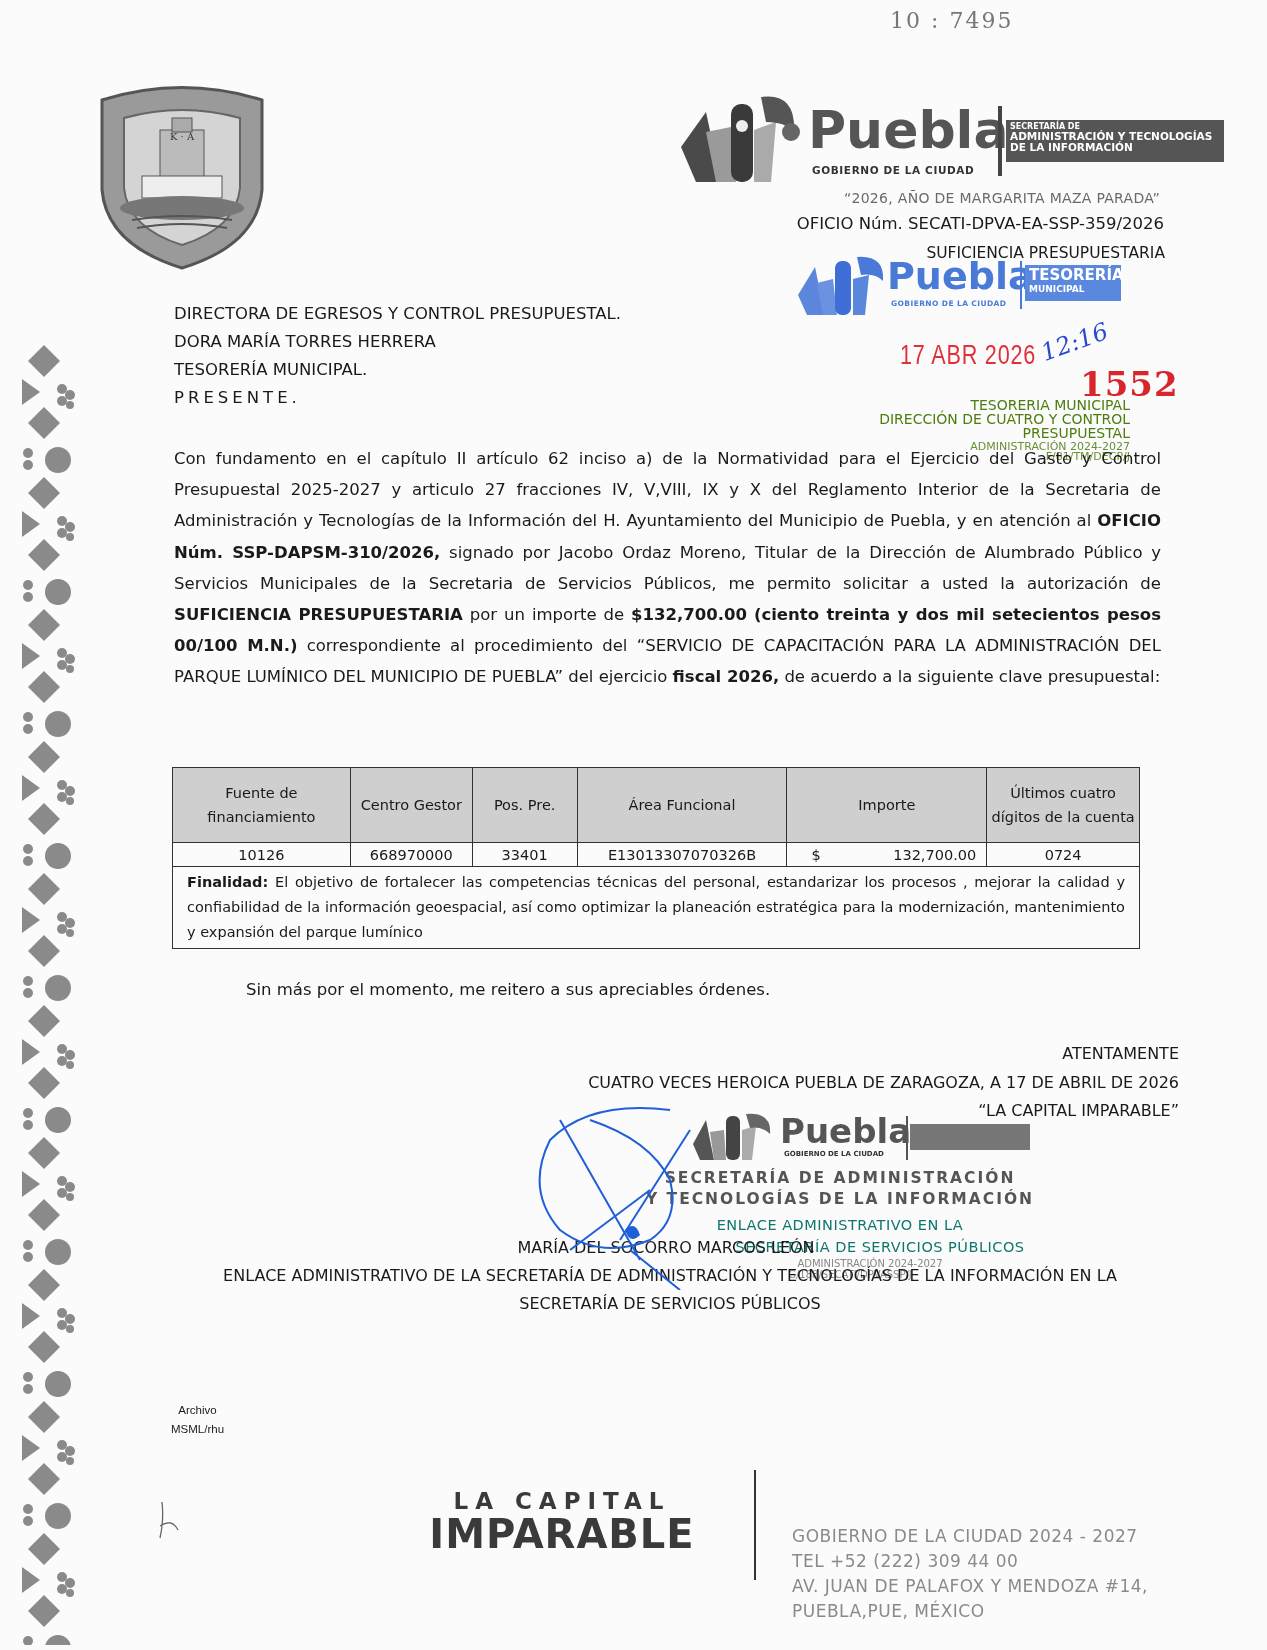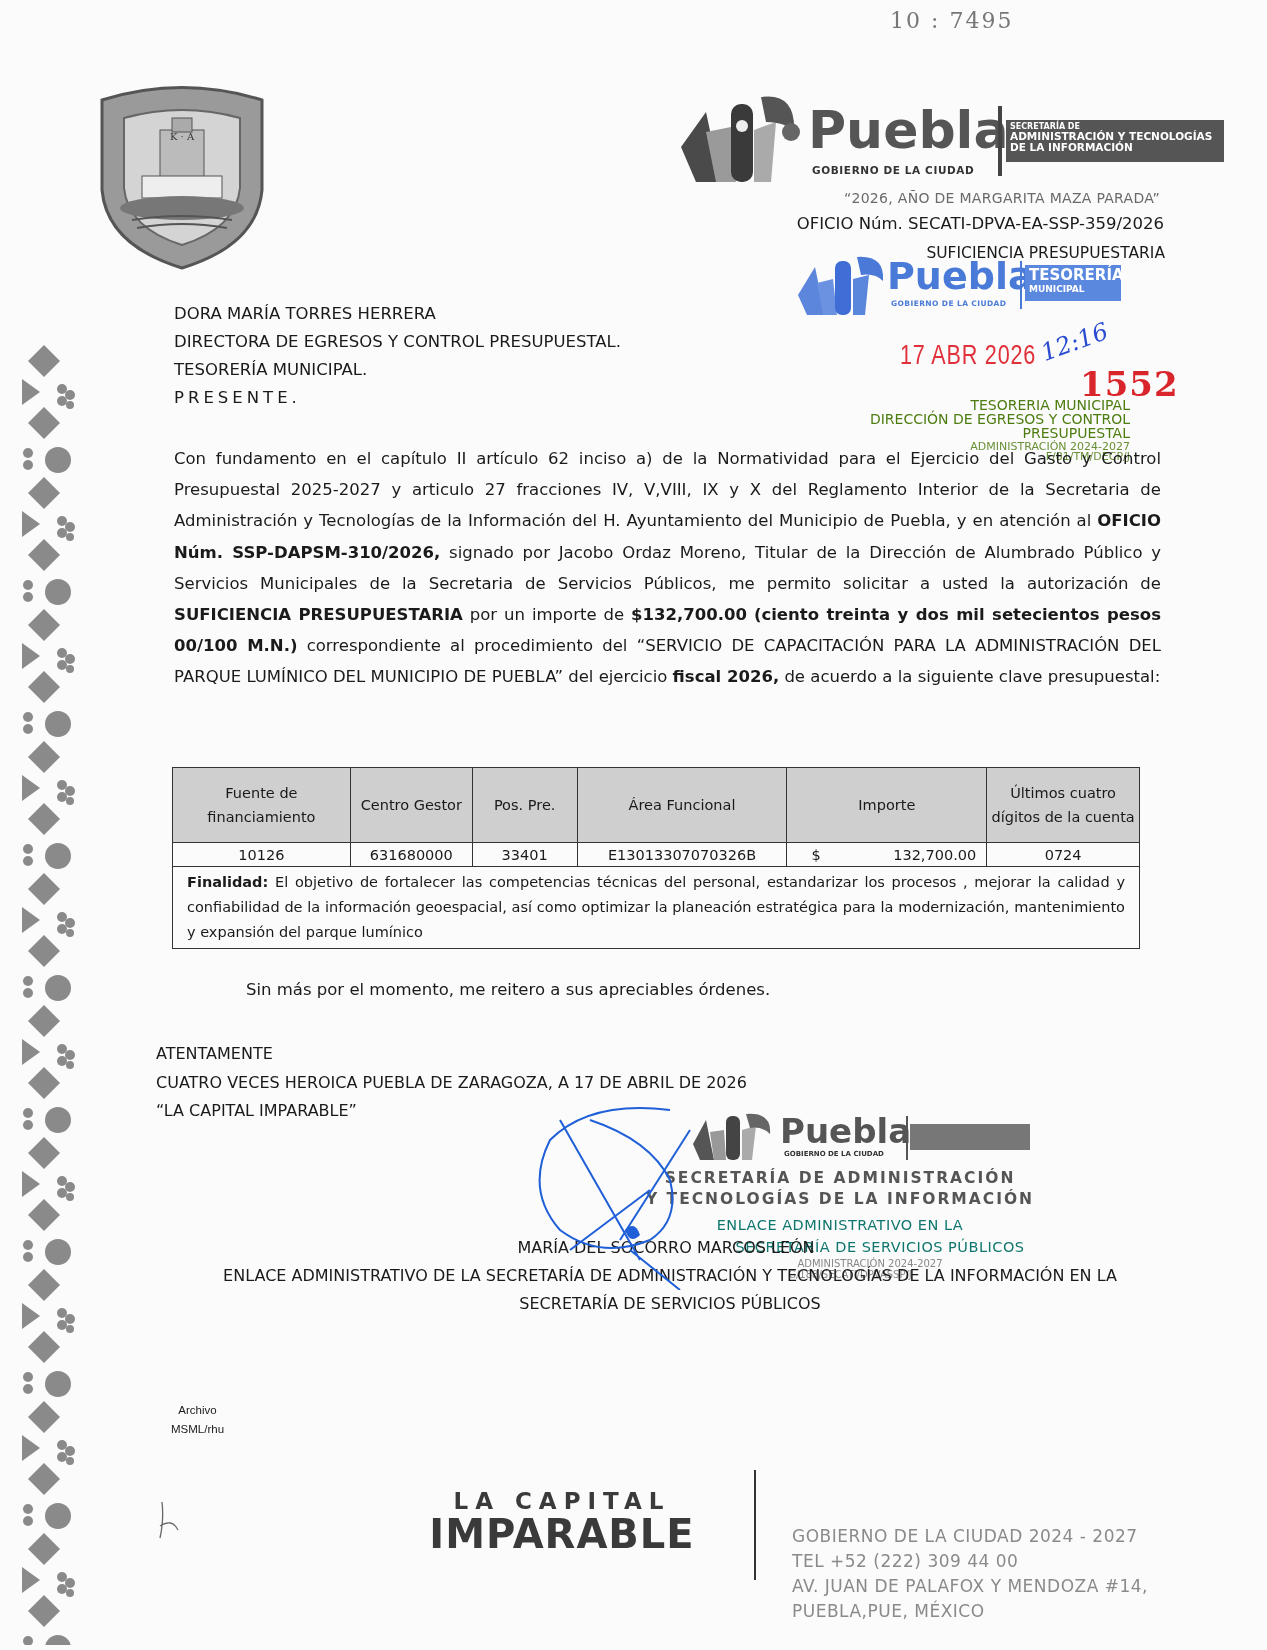--- a/index.html
+++ b/index.html
@@ -31,21 +31,21 @@
   .bodytext b { font-weight:600; }
   
   table.budget { position:absolute; left:172px; top:767px; width:968px; border-collapse:collapse; font-size:14.5px; color:#1a1a1a; }
   table.budget th, table.budget td { border:1.3px solid #333; text-align:center; }
   table.budget th { background:#cfcfcf; font-weight:normal; height:74px; line-height:24px; padding:0 4px; }
   table.budget td { height:23px; padding:0 4px; }
   table.budget td.finalidad { text-align:justify; padding:3px 14px; line-height:25px; font-size:14.5px; height:auto; }
   .imp-wrap { display:flex; justify-content:space-between; padding:0 6px 0 20px; }
   
   .closing { left:246px; top:980px; font-size:16.5px; color:#1a1a1a; }
-  .sign-block { left:156px; top:1040px; width:1012px; text-align:left; font-size:16px; line-height:28.5px; color:#1a1a1a; }
+  .sign-block { left:167px; top:1040px; width:1012px; text-align:right; font-size:16px; line-height:28.5px; color:#1a1a1a; }
   .sign-name { left:160px; top:1234px; width:1012px; text-align:center; font-size:16px; line-height:28.5px; }
   .sign-title { left:170px; top:1262px; width:1000px; text-align:center; font-size:16px; line-height:28px; }
   .sec-stamp-logo { left:680px; top:1112px; width:360px; height:50px; }
   .sec-stamp-txt { left:640px; top:1168px; width:400px; text-align:center; color:#555; }
   .sec-stamp-txt .l1 { font-weight:bold; font-size:15.5px; letter-spacing:2px; line-height:21px; }
   .sec-stamp-txt .l3 { font-size:14.5px; line-height:22px; color:#0f766e; letter-spacing:0.5px; }
   .sec-stamp-txt .l4 { font-size:10px; color:#888; }
   .signature { left:530px; top:1100px; width:180px; height:190px; }
   .archivo { left:171px; top:1401px; font-size:11.5px; line-height:19px; color:#1a1a1a; font-family:"Liberation Sans", sans-serif;text-align:center; }
   
@@ -136,29 +136,29 @@
   <div style="position:absolute;left:230px;top:10px;width:96px;height:36px;background:#5a88de;color:#fff;padding:1px 4px;box-sizing:border-box;">
     <div style="font-size:15px;font-weight:bold;line-height:18px;">TESORERÍA</div>
     <div style="font-size:9px;font-weight:bold;">MUNICIPAL</div>
   </div>
 </div>
 <div class="abs stamp-date">17 ABR 2026</div>
 <div class="abs stamp-time">12:16</div>
 <div class="abs stamp-num">1552</div>
 <div class="abs stamp-txt">
   <div>TESORERIA MUNICIPAL</div>
-  <div>DIRECCIÓN DE EGRESOS Y CONTROL</div>
+  <div>DIRECCIÓN DE CUATRO Y CONTROL</div>
   <div>PRESUPUESTAL</div>
   <div class="sm" style="padding-left:80px;">ADMINISTRACIÓN 2024-2027</div>
   <div class="sm" style="padding-left:80px;margin-top:-4px;">F/81/TM/DECP/J</div>
 </div>
 
 <div class="abs recipient">
+  <div>DIRECTORA DE EGRESOS Y CONTROL PRESUPUESTAL.</div>
   <div>DORA MARÍA TORRES HERRERA</div>
-  <div>DIRECTORA DE EGRESOS Y CONTROL PRESUPUESTAL.</div>
   <div>TESORERÍA MUNICIPAL.</div>
   <div class="presente">PRESENTE.</div>
 </div>
 
 <div class="abs bodytext"><span>Con fundamento en el capítulo II artículo 62 inciso a) de la Normatividad para el Ejercicio del Gasto y Control Presupuestal 2025-2027 y articulo 27 fracciones IV, V,VIII, IX y X del Reglamento Interior de la Secretaria de Administración y Tecnologías de la Información del H. Ayuntamiento del Municipio de Puebla, y en atención al </span><b>OFICIO Núm. SSP-DAPSM-310/2026,</b><span> signado por Jacobo Ordaz Moreno, Titular de la Dirección de Alumbrado Público y Servicios Municipales de la Secretaria de Servicios Públicos, me permito solicitar a usted la autorización de </span><b>SUFICIENCIA PRESUPUESTARIA</b><span>  por un importe de </span><b>$132,700.00</b> <b>(ciento treinta y dos mil setecientos pesos 00/100 M.N.)</b><span> correspondiente al procedimiento del “SERVICIO DE CAPACITACIÓN PARA LA ADMINISTRACIÓN DEL PARQUE LUMÍNICO DEL MUNICIPIO DE PUEBLA” del ejercicio </span><b>fiscal 2026,</b><span> de acuerdo a la siguiente  clave presupuestal:</span></div>
 
 <table class="budget">
   <colgroup>
     <col style="width:178px">
       <col style="width:122px">
@@ -173,21 +173,21 @@
       <th>Centro Gestor</th>
       <th>Pos. Pre.</th>
       <th>Área Funcional</th>
       <th>Importe</th>
       <th>Últimos cuatro dígitos de la cuenta</th>
     </tr>
   </thead>
   <tbody>
     <tr>
       <td>10126</td>
-      <td>631680000</td>
+      <td>668970000</td>
       <td>33401</td>
       <td>E13013307070326B</td>
       <td>
           <div class="imp-wrap">
             <span>$</span>
             <span>132,700.00</span>
           </div>
         </td>
       <td>0724</td>
     </tr>

